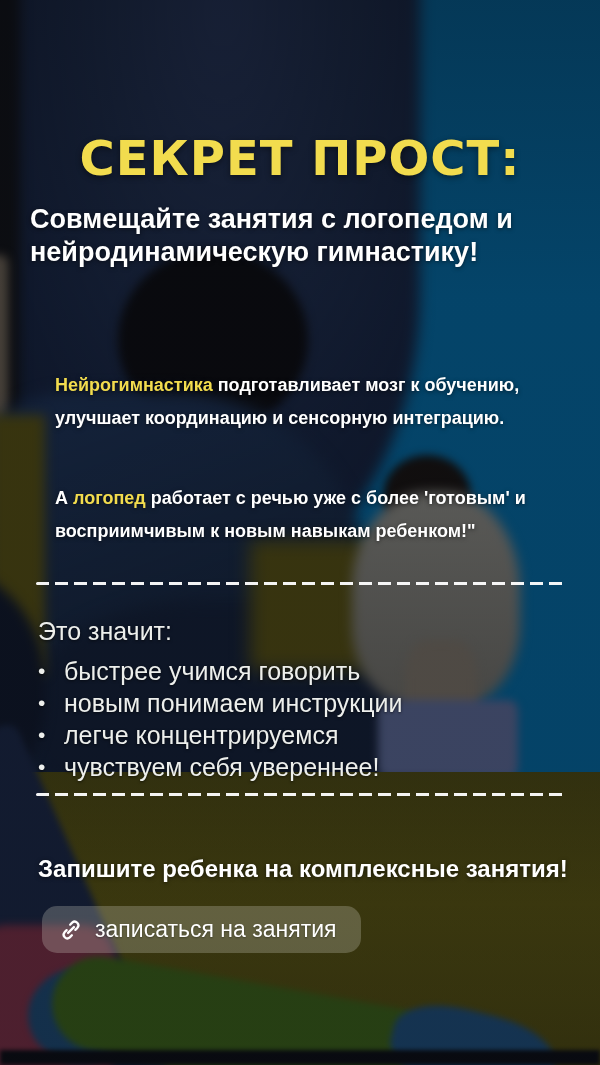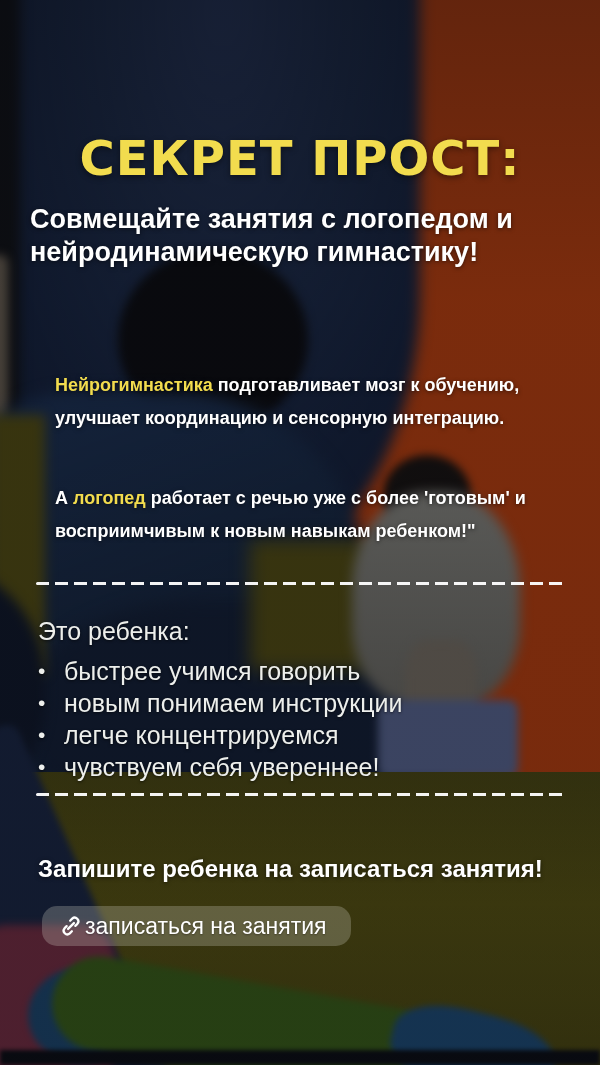--- a/index.html
+++ b/index.html
@@ -1,18 +1,18 @@
 <!DOCTYPE html>
 <html><head>
 <meta charset="utf-8">
 <style>
   html,body{margin:0;padding:0;background:#000;}
   .story{
     position:relative;width:600px;height:1065px;overflow:hidden;
-    background:#c2410c;font-family:"Liberation Sans",sans-serif;
+    background:#0369a1;font-family:"Liberation Sans",sans-serif;
     --accent:#F2DC4E;--mat-yellow:#564F10;--mat-navy:#1A2745;
   }
   .story *{box-sizing:border-box;}
   
   .bg,.bg div{position:absolute;}
   .curtain{left:-50px;top:-40px;width:470px;height:640px;
     background:radial-gradient(ellipse at 58% 8%,#27365a 0%,#1d2c4a 32%,#15223e 62%,#101a31 100%);
     border-radius:0 0 48% 34%;filter:blur(7px);}
   .top-right-dark{right:-20px;top:-20px;width:300px;height:460px;background:#101114;filter:blur(6px);}
   .side-panel{right:-8px;top:255px;width:60px;height:280px;background:#6e6353;filter:blur(5px);border-radius:8px;}
@@ -59,22 +59,22 @@
   .d1{top:582px;}
   .d2{top:793px;}
   .benefits{top:615px;left:38px;width:540px;color:#edefec;font-size:25px;line-height:32px;
     font-weight:400;text-shadow:0 1px 3px rgba(0,0,0,.6);}
   .benefits-intro{margin:0 0 8px 0;}
   .benefits ul{list-style:none;margin:0;padding:0;}
   .benefits li{display:flex;}
   .benefits .bullet{width:26px;flex:0 0 26px;font-size:21px;}
   .cta{top:855px;left:38px;width:548px;font-weight:bold;font-size:24px;color:#fff;
     text-shadow:0 1px 4px rgba(0,0,0,.55);}
-  .link-pill{position:absolute;top:906px;left:42px;height:40px;display:inline-flex;align-items:center;
-    gap:1px;padding:0 24px 0 16px;border:none;border-radius:15px;cursor:pointer;
+  .link-pill{position:absolute;top:906px;left:42px;height:47px;display:inline-flex;align-items:center;
+    gap:11px;padding:0 24px 0 16px;border:none;border-radius:15px;cursor:pointer;
     background:rgba(215,215,205,0.26);color:#fff;font-family:"Liberation Sans",sans-serif;
     font-size:23px;font-weight:400;text-shadow:0 1px 2px rgba(0,0,0,.35);}
   .link-pill svg{display:block;}
 </style>
 </head>
 <body>
 
 <div class="story" style="--accent: #F2DC4E; --mat-yellow: #564F10; --mat-navy: #1A2745;">
 
   <div class="bg">
@@ -109,21 +109,21 @@
   <div class="layer title">СЕКРЕТ ПРОСТ:</div>
   <div class="layer subtitle">Совмещайте занятия с логопедом и нейродинамическую гимнастику!</div>
 
   <p class="layer para p1"><span class="hl">Нейрогимнастика</span><span> подготавливает мозг к обучению, улучшает координацию и сенсорную интеграцию.</span></p>
 
   <p class="layer para p2"><span>А </span><span class="hl">логопед</span><span> работает с речью уже с более 'готовым' и восприимчивым к новым навыкам ребенком!"</span></p>
 
   <div class="layer divider d1"></div>
 
   <div class="layer benefits">
-    <p class="benefits-intro">Это ребенка:</p>
+    <p class="benefits-intro">Это значит:</p>
     <ul>
         <li>
           <span class="bullet">•</span>
           <span>быстрее учимся говорить</span>
         </li>
         <li>
           <span class="bullet">•</span>
           <span>новым понимаем инструкции</span>
         </li>
         <li>
@@ -132,21 +132,21 @@
         </li>
         <li>
           <span class="bullet">•</span>
           <span>чувствуем себя увереннее!</span>
         </li>
       </ul>
   </div>
 
   <div class="layer divider d2"></div>
 
-  <div class="layer cta">Запишите ребенка на записаться занятия!</div>
+  <div class="layer cta">Запишите ребенка на комплексные занятия!</div>
 
   <button class="link-pill">
     <span>
       <svg width="26" height="26" viewBox="0 0 24 24" fill="none" stroke="#ffffff" stroke-width="2.1" stroke-linecap="round" stroke-linejoin="round">
         <path d="M9.3 14.7l5.4-5.4"></path>
         <path d="M11.2 7.1l1.9-1.9a3.4 3.4 0 0 1 4.8 4.8l-1.9 1.9"></path>
         <path d="M12.8 16.9l-1.9 1.9a3.4 3.4 0 0 1-4.8-4.8l1.9-1.9"></path>
       </svg>
     </span>
     <span>записаться на занятия</span>

